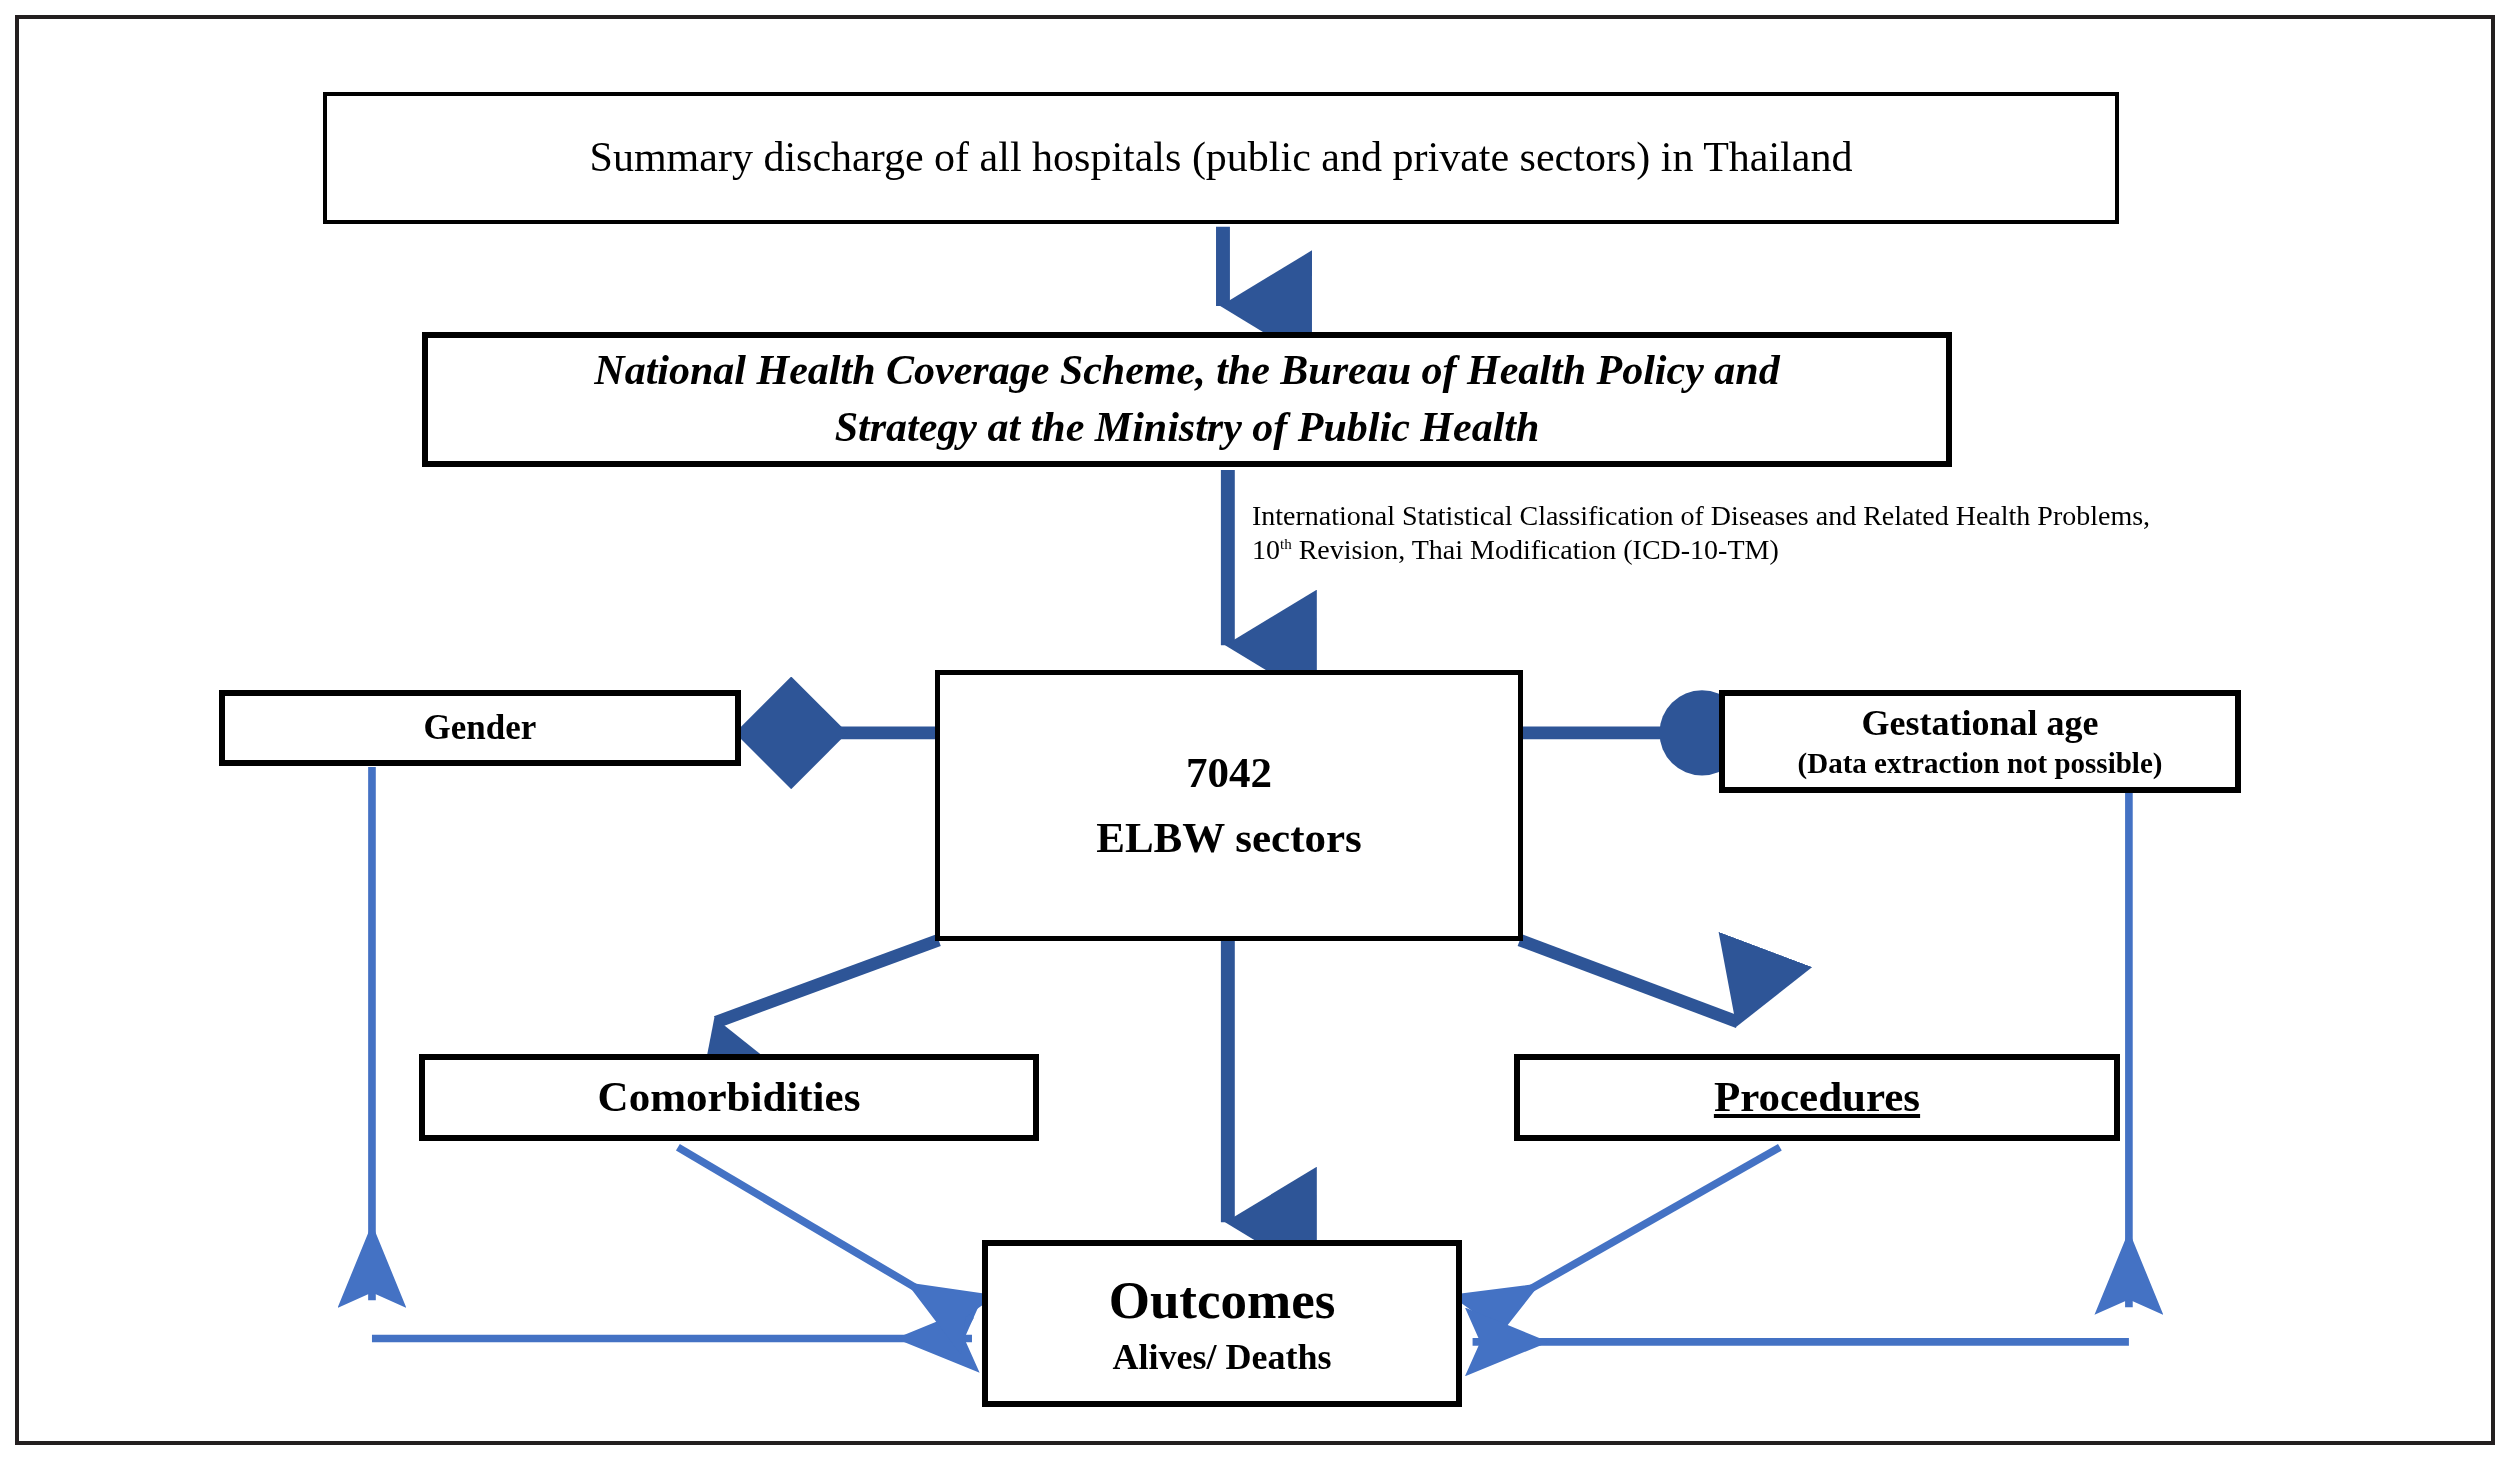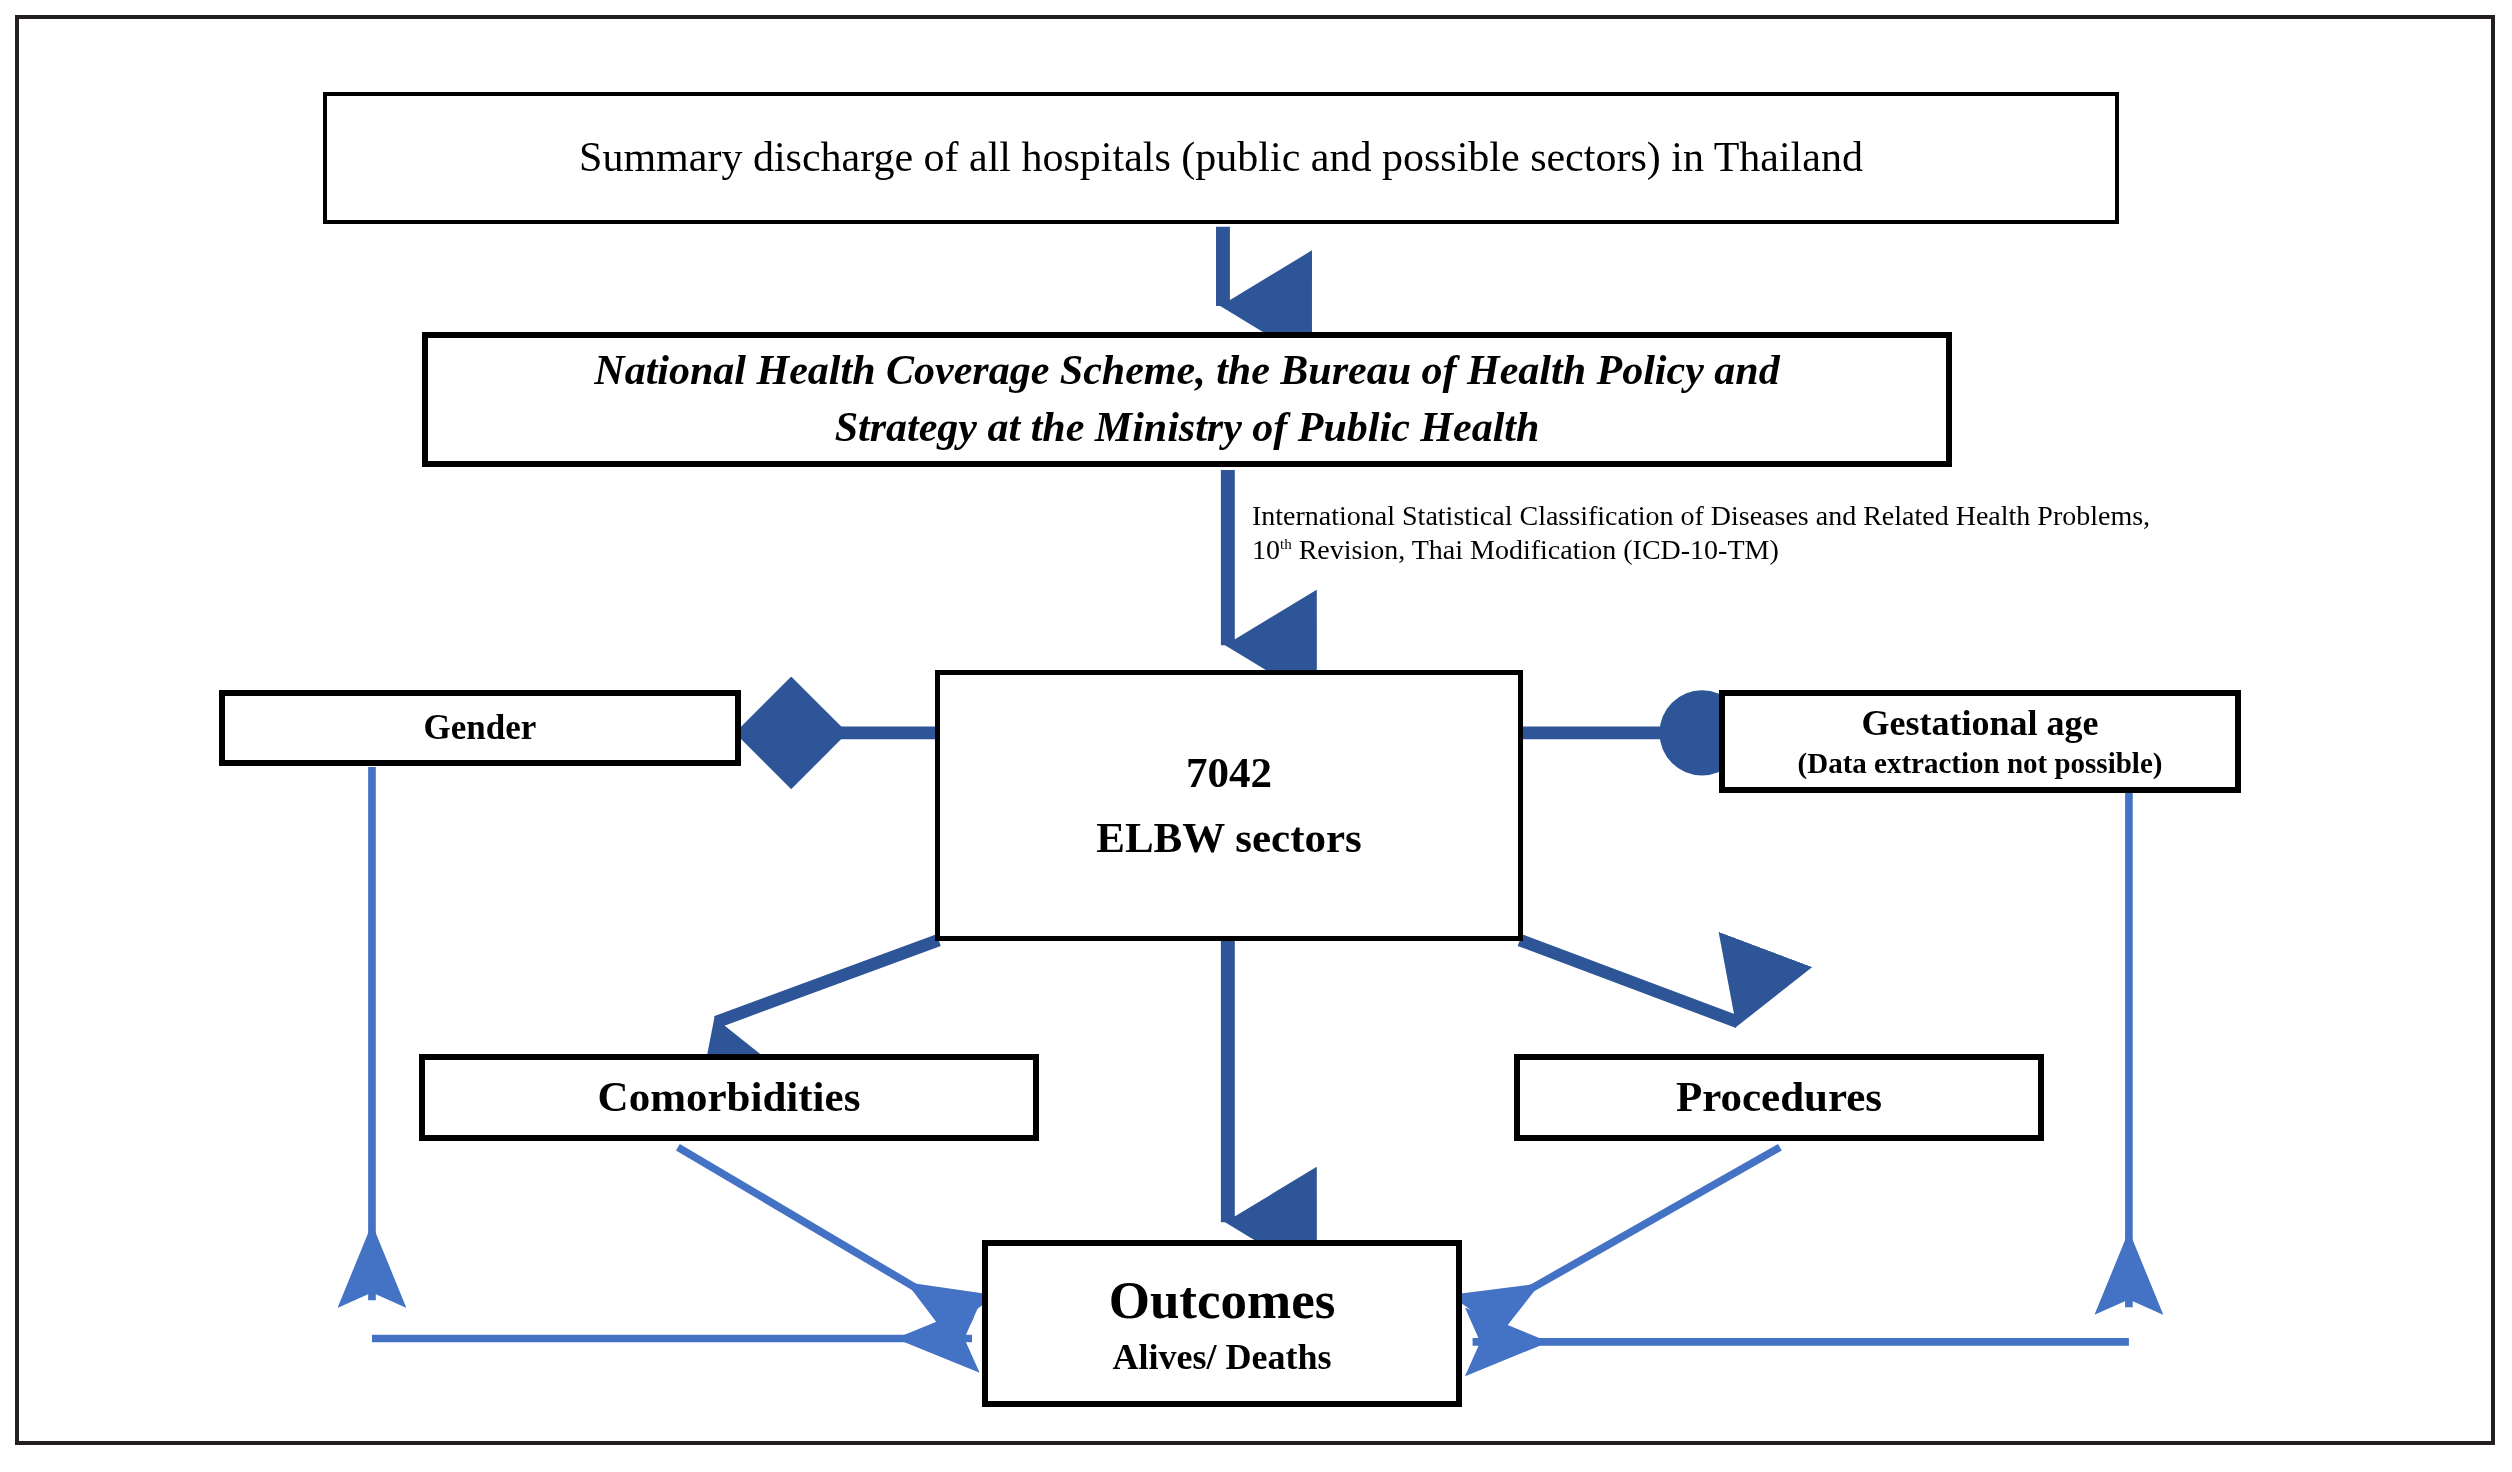--- a/index.html
+++ b/index.html
@@ -86,22 +86,23 @@
   #node-gestational .ln1 { font-size: 36px; font-weight: 700; }
   #node-gestational .ln2 { font-size: 29px; font-weight: 700; margin-top: 1.4px; }
 
   #node-comorbidities {
     left: 419px; top: 1054px; width: 620px; height: 87px;
     border-width: 6.3px;
   }
   #node-comorbidities .ln { font-size: 43px; font-weight: 700; }
 
   #node-procedures {
-    left: 1514px; top: 1054px; width: 530px; height: 87px;
-    border-width: 6.3px;
+    left: 1514px; top: 1054px; width: 606px; height: 87px;
+    border-width: 6.3px;
+    text-decoration: underline;
   }
   #node-procedures .ln { font-size: 43px; font-weight: 700; }
 
   #node-outcomes {
     left: 982px; top: 1240px; width: 480px; height: 167px;
     border-width: 6.3px;
   }
   #node-outcomes .ln1 { font-size: 53px; font-weight: 700; }
   #node-outcomes .ln2 { font-size: 36px; font-weight: 700; margin-top: 4.2px; }
 
@@ -194,21 +195,21 @@
       <line x1="2560" y1="1650" x2="2120" y2="1900" stroke="#4472c4" stroke-width="11" marker-end="url(#mk-thin)"></line>
     </g>
 
     <g>
       <polyline points="3062,1140 3062,1880" fill="none" stroke="#4472c4" stroke-width="11" marker-end="url(#mk-thin)"></polyline>
       <polyline points="3062,1930 2118,1930" fill="none" stroke="#4472c4" stroke-width="11" marker-end="url(#mk-thin)"></polyline>
     </g>
   </svg>
 
   <div class="node" id="node-source">
-    <span class="ln ln1">Summary discharge of all hospitals (public and possible sectors) in Thailand</span>
+    <span class="ln ln1">Summary discharge of all hospitals (public and private sectors) in Thailand</span>
   </div>
 
   <div class="node" id="node-scheme">
     <span class="ln ln1">National Health Coverage Scheme, the Bureau of Health Policy and</span>
     <span class="ln ln2">Strategy at the Ministry of Public Health</span>
   </div>
 
   <div id="annotation-icd">
     <div class="an-sub">
       <div>International Statistical Classification of Diseases and Related Health Problems,</div>

